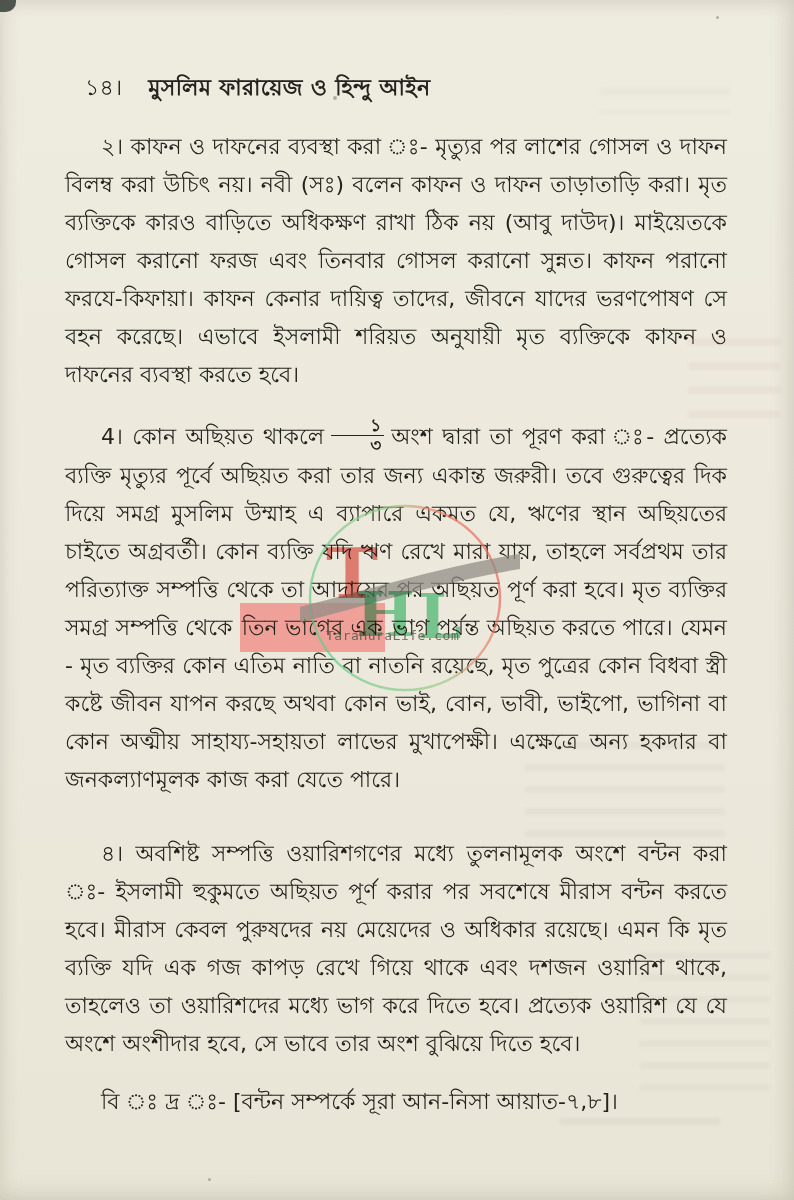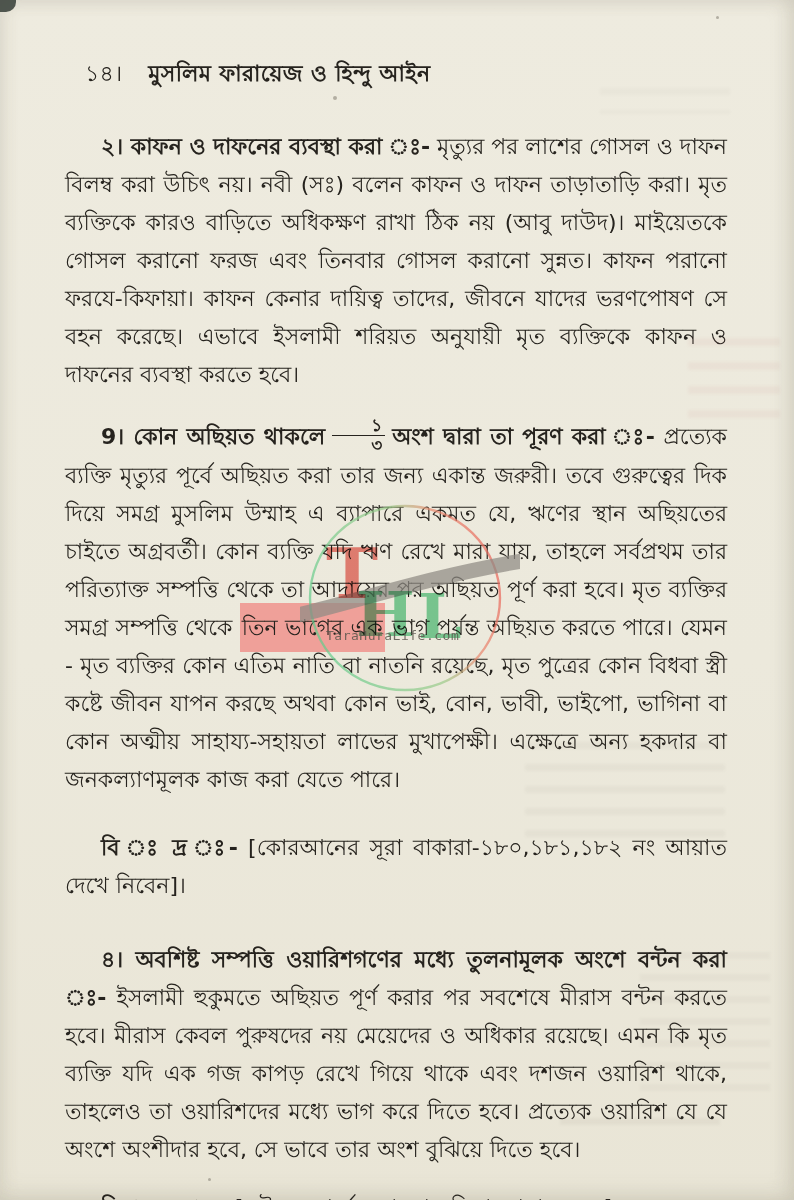--- a/index.html
+++ b/index.html
@@ -8,35 +8,35 @@
     width:794px;height:1200px;
     margin:0 auto;
     background:linear-gradient(180deg,#eeebdf 0%,#ece9dc 55%,#e9e5d6 100%);
     box-shadow:inset -8px 0 18px rgba(120,110,95,.14),
                inset 0 -10px 20px rgba(120,110,95,.08),
                inset 6px 4px 16px rgba(130,120,100,.07);
     overflow:hidden;
     font-family:"DejaVu Sans",sans-serif;
     color:#26231e;
   }
-  .header{position:absolute;top:56px;left:85px;font-size:22px;letter-spacing:.3px;white-space:nowrap;}
+  .header{position:absolute;top:70px;left:85px;font-size:22px;letter-spacing:.3px;white-space:nowrap;}
   .header .pageno{font-weight:normal;margin-right:26px;}
   .header .book-title{font-weight:bold;}
   .body-col{
     position:absolute;top:118px;left:65px;width:662px;
     font-size:22px;line-height:38px;text-align:justify;
   }
   p{margin:0;}
   .para,.note{text-indent:36px;}
   .p2{margin-top:10px;}
   .p3{margin-top:24px;}
   .note1{margin-top:30px;}
   .p4{margin-top:36px;}
   .note2{margin-top:20px;}
-  .lead,.note-label{font-weight:bold;}
+  .lead,.note-label{font-weight:normal;}
   .hl{background:rgba(240,147,141,.85);color:inherit;padding:12px 2px;}
   .frac{
     display:inline-flex;flex-direction:column;align-items:center;
     vertical-align:middle;font-weight:bold;line-height:1.05;
     font-size:17px;margin:0 7px;transform:translateY(-2px);
   }
   .frac .den{border-top:1.5px solid #26231e;padding:1px 3px 0 3px;}
   .frac .num{padding:0 3px;}
 
   
@@ -81,29 +81,26 @@
     <span class="pageno">১৪।</span><span class="book-title">মুসলিম ফারায়েজ ও হিন্দু আইন</span>
   </div>
 
   <div class="body-col">
 
     <p class="para p2">
       <b class="lead">২। কাফন ও দাফনের ব্যবস্থা করা ঃ-</b><span> মৃত্যুর পর লাশের গোসল ও দাফন বিলম্ব করা উচিৎ নয়। নবী (সঃ) বলেন কাফন ও দাফন তাড়াতাড়ি করা। মৃত ব্যক্তিকে কারও বাড়িতে অধিকক্ষণ রাখা ঠিক নয় (আবু দাউদ)। মাইয়েতকে গোসল করানো ফরজ এবং তিনবার গোসল করানো সুন্নত। কাফন পরানো ফরযে-কিফায়া। কাফন কেনার দায়িত্ব তাদের, জীবনে যাদের ভরণপোষণ সে বহন করেছে। এভাবে ইসলামী শরিয়ত অনুযায়ী মৃত ব্যক্তিকে কাফন ও দাফনের ব্যবস্থা করতে হবে।</span>
     </p>
 
     <p class="para p3">
-      <b class="lead">9। কোন অছিয়ত থাকলে</b><span class="frac">
+      <b class="lead">4। কোন অছিয়ত থাকলে</b><span class="frac">
           <span class="num">১</span>
           <span class="den">৩</span>
         </span><b class="lead">অংশ দ্বারা তা পূরণ করা ঃ-</b><span> প্রত্যেক ব্যক্তি মৃত্যুর পূর্বে অছিয়ত করা তার জন্য একান্ত জরুরী। তবে গুরুত্বের দিক দিয়ে সমগ্র মুসলিম উম্মাহ এ ব্যাপারে একমত যে, ঋণের স্থান অছিয়তের চাইতে অগ্রবর্তী। কোন ব্যক্তি যদি ঋণ রেখে মারা যায়, তাহলে সর্বপ্রথম তার পরিত্যাক্ত সম্পত্তি থেকে তা আদায়ের পর অছিয়ত পূর্ণ করা হবে। মৃত ব্যক্তির সমগ্র সম্পত্তি থেকে </span><mark class="hl">তিন ভাগের এক</mark><span> ভাগ পর্যন্ত অছিয়ত করতে পারে। যেমন - মৃত ব্যক্তির কোন এতিম নাতি বা নাতনি রয়েছে, মৃত পুত্রের কোন বিধবা স্ত্রী কষ্টে জীবন যাপন করছে অথবা কোন ভাই, বোন, ভাবী, ভাইপো, ভাগিনা বা কোন অত্মীয় সাহায্য-সহায়তা লাভের মুখাপেক্ষী। এক্ষেত্রে অন্য হকদার বা জনকল্যাণমূলক কাজ করা যেতে পারে।</span>
     </p>
 
-    <p class="note note1">
-      <b class="note-label">বি ঃ দ্র ঃ-</b><span> [কোরআনের সূরা বাকারা-১৮০,১৮১,১৮২ নং আয়াত দেখে নিবেন]।</span>
-    </p>
 
     <p class="para p4">
       <b class="lead">৪। অবশিষ্ট সম্পত্তি ওয়ারিশগণের মধ্যে তুলনামূলক অংশে বন্টন করা ঃ-</b><span> ইসলামী হুকুমতে অছিয়ত পূর্ণ করার পর সবশেষে মীরাস বন্টন করতে হবে। মীরাস কেবল পুরুষদের নয় মেয়েদের ও অধিকার রয়েছে। এমন কি মৃত ব্যক্তি যদি এক গজ কাপড় রেখে গিয়ে থাকে এবং দশজন ওয়ারিশ থাকে, তাহলেও তা ওয়ারিশদের মধ্যে ভাগ করে দিতে হবে। প্রত্যেক ওয়ারিশ যে যে অংশে অংশীদার হবে, সে ভাবে তার অংশ বুঝিয়ে দিতে হবে।</span>
     </p>
 
     <p class="note note2">
       <b class="note-label">বি ঃ দ্র ঃ-</b><span> [বন্টন সম্পর্কে সূরা আন-নিসা আয়াত-৭,৮]।</span>
     </p>
 
   </div>

